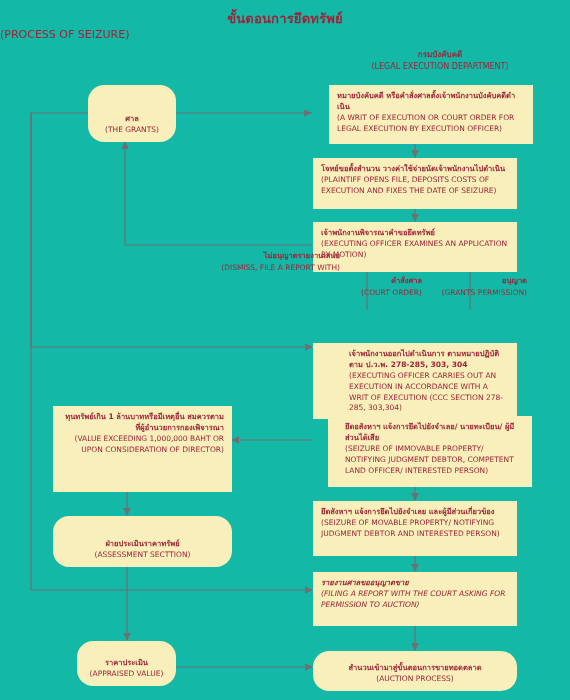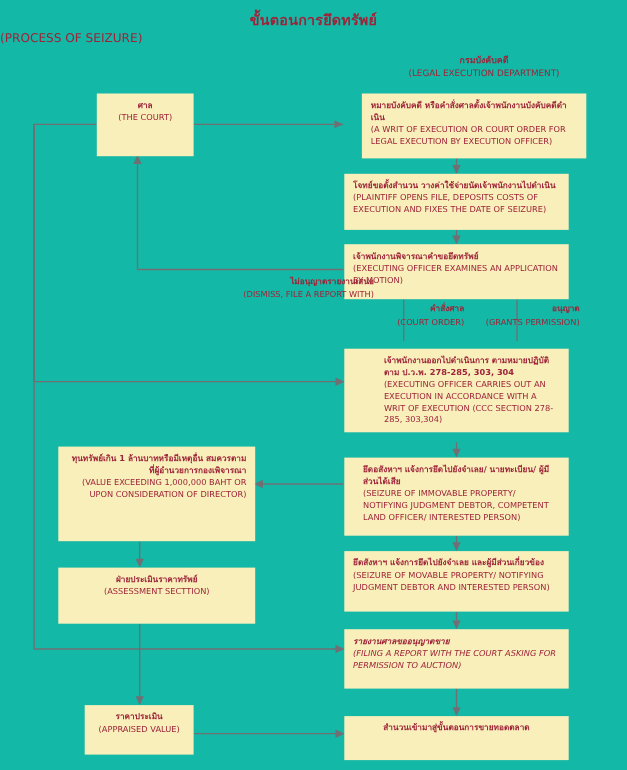--- a/index.html
+++ b/index.html
@@ -65,21 +65,22 @@
     font-weight: bold;
     display: block;
   }
   .node .en { display: block; }
   .node.center { text-align: center; }
   .node.center .th,
   .node.center .en { display: block; }
   .node.vcenter {
     display: flex;
     flex-direction: column;
-    justify-content: flex-start;
+    justify-content: flex-end;
+    border-radius: 16px;
   }
   
   .edge-label {
     position: absolute;
     text-align: right;
     color: #9e2338;
     font-size: 7.5px;
     line-height: 1.55;
   }
   .edge-label .th { font-weight: bold; display: block; }
@@ -149,60 +150,61 @@
 
     <path d="M 31,113 L 31,590 L 312,590"></path>
     <polygon points="313,590 305,586.2 305,593.8"></polygon>
 
     <line x1="176" y1="667" x2="312" y2="667"></line>
     <polygon points="313,667 305,663.2 305,670.8"></polygon>
   </svg>
 
   <div class="node center vcenter" style="left:88px; top:85px; width:88px; height:57px;">
     <span class="th">ศาล</span>
-    <span class="en">(THE COURT)</span>
+    <span class="en">(THE GRANTS)</span>
   </div>
 
   <div class="node" style="left:329px; top:85px; width:204px; height:59px;">
     <span class="th">หมายบังคับคดี หรือคำสั่งศาลตั้งเจ้าพนักงานบังคับคดีดำเนิน</span>
     <span class="en">(A WRIT OF EXECUTION OR COURT ORDER FOR LEGAL EXECUTION BY EXECUTION OFFICER)</span>
   </div>
 
   <div class="node" style="left:313px; top:158px; width:204px; height:51px;">
     <span class="th">โจทย์ขอตั้งสำนวน วางค่าใช้จ่ายนัดเจ้าพนักงานไปดำเนิน</span>
     <span class="en">(PLAINTIFF OPENS FILE, DEPOSITS COSTS OF EXECUTION AND FIXES THE DATE OF SEIZURE)</span>
   </div>
 
   <div class="node" style="left:313px; top:222px; width:204px; height:50px;">
     <span class="th">เจ้าพนักงานพิจารณาคำขอยึดทรัพย์</span>
     <span class="en">(EXECUTING OFFICER EXAMINES AN APPLICATION BY MOTION)</span>
   </div>
 
-  <div class="node" style="left:313px; top:317px; width:204px; height:76px;padding-left:36px;">
+  <div class="node" style="left:313px; top:343px; width:204px; height:76px;padding-left:36px;">
     <span class="th">เจ้าพนักงานออกไปดำเนินการ ตามหมายปฏิบัติตาม ป.ว.พ. 278-285, 303, 304</span>
     <span class="en">(EXECUTING OFFICER CARRIES OUT AN EXECUTION IN ACCORDANCE WITH A WRIT OF EXECUTION (CCC SECTION 278-285, 303,304)</span>
   </div>
 
-  <div class="node" style="left:313px; top:416px; width:204px; height:71px;padding-left:17px;">
+  <div class="node" style="left:328px; top:416px; width:204px; height:71px;padding-left:17px;">
     <span class="th">ยึดอสังหาฯ แจ้งการยึดไปยังจำเลย/ นายทะเบียน/ ผู้มีส่วนได้เสีย</span>
     <span class="en">(SEIZURE OF IMMOVABLE PROPERTY/ NOTIFYING JUDGMENT DEBTOR, COMPETENT LAND OFFICER/ INTERESTED PERSON)</span>
   </div>
 
   <div class="node" style="left:313px; top:501px; width:204px; height:55px;">
     <span class="th">ยึดสังหาฯ แจ้งการยึดไปยังจำเลย และผู้มีส่วนเกี่ยวข้อง</span>
     <span class="en">(SEIZURE OF MOVABLE PROPERTY/ NOTIFYING JUDGMENT DEBTOR AND INTERESTED PERSON)</span>
   </div>
 
   <div class="node" style="left:313px; top:572px; width:204px; height:54px;font-style:italic;">
     <span class="th">รายงานศาลขออนุญาตขาย</span>
     <span class="en">(FILING A REPORT WITH THE COURT ASKING FOR PERMISSION TO AUCTION)</span>
   </div>
 
   <div class="node center vcenter" style="left:313px; top:651px; width:204px; height:40px;">
     <span class="th">สำนวนเข้ามาสู่ขั้นตอนการขายทอดตลาด</span>
+    <span class="en">(AUCTION PROCESS)</span>
   </div>
 
   <div class="node" style="left:53px; top:406px; width:179px; height:86px;text-align:right;">
     <span class="th">ทุนทรัพย์เกิน 1 ล้านบาทหรือมีเหตุอื่น สมควรตามที่ผู้อำนวยการกองเพิจารณา</span>
     <span class="en">(VALUE EXCEEDING 1,000,000 BAHT OR UPON CONSIDERATION OF DIRECTOR)</span>
   </div>
 
   <div class="node center vcenter" style="left:53px; top:516px; width:179px; height:51px;">
     <span class="th">ฝ่ายประเมินราคาทรัพย์</span>
     <span class="en">(ASSESSMENT SECTTION)</span>

